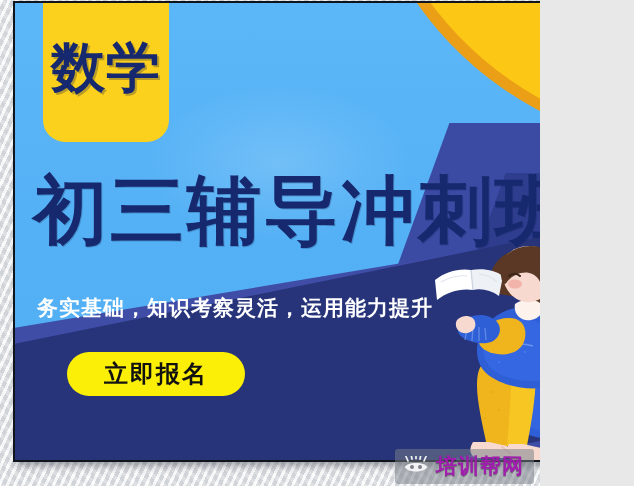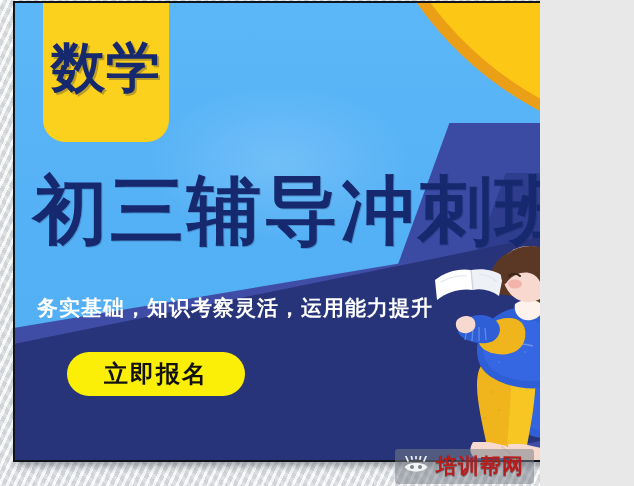--- a/index.html
+++ b/index.html
@@ -128,21 +128,21 @@
   
   .watermark{
     position:absolute;right:6px;bottom:2px;
     display:flex;align-items:center;gap:7px;
     padding:3px 10px 4px 8px;
     background:rgba(120,126,136,.52);
     border-radius:3px;
   }
   .wm-icon{width:26px;height:20px;flex:0 0 auto;}
   .wm-text{
-    font-size:21px;font-weight:700;color:#b91c1c;letter-spacing:1px;
+    font-size:21px;font-weight:700;color:#a21caf;letter-spacing:1px;
     font-family:"DejaVu Sans","Liberation Sans",sans-serif;
     text-shadow:0 1px 1px rgba(0,0,0,.4);
   }
 </style>
 </head>
 <body>
 
 <div class="stage">
 
   <div class="backdrop"></div>

